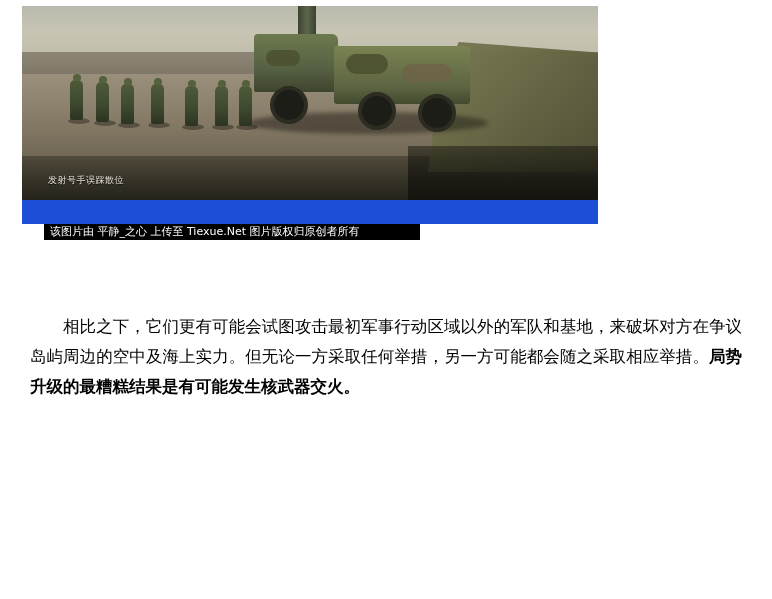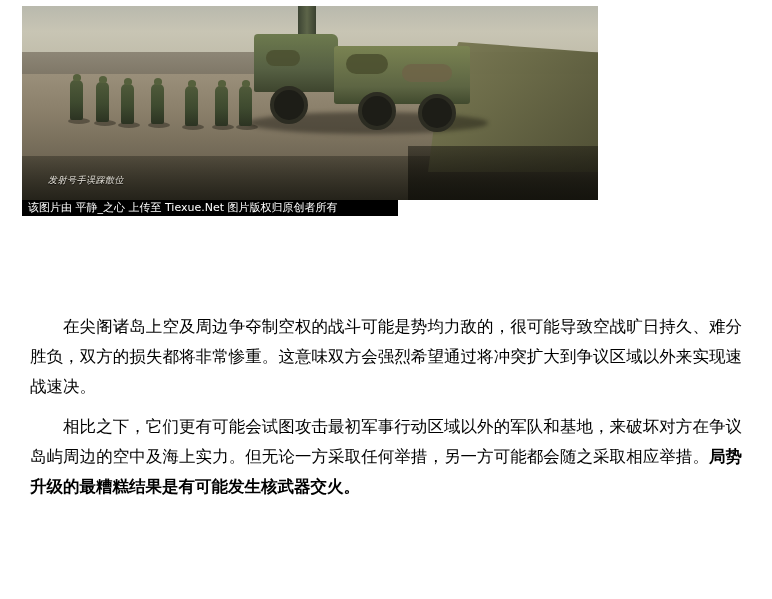--- a/index.html
+++ b/index.html
@@ -24,24 +24,23 @@
   
   .figure {
     position: absolute;
     left: 22px;
     top: 6px;
     width: 576px;
   }
   .photo {
     position: relative;
     width: 576px;
-    height: 194px;
+    height: 218px;
     overflow: hidden;
-    background: #8b5cf6;
-    font-style: italic;
+    background: #1d4ed8;
   }
   
   .sky {
     position: absolute;
     left: 0; top: 0;
     width: 100%;
     height: 64px;
     background: linear-gradient(to bottom, #b9b9ad 0%, #c8c5b4 40%, #bdb9a6 100%);
   }
   .hills {
@@ -200,20 +199,21 @@
     height: 16px;
     background: #000000;
     color: #ffffff;
     font-size: 11px;
     line-height: 16px;
     padding-left: 6px;
     box-sizing: border-box;
     font-family: "DejaVu Sans", "Liberation Sans", sans-serif;
     letter-spacing: 0px;
     white-space: nowrap;
+    margin-left: 22px;
   }
 
   
   .article {
     position: absolute;
     left: 30px;
     top: 286px;
     width: 712px;
   }
   .para {
@@ -278,17 +278,16 @@
       <div class="soldier" style="left:193px; top:80px;"></div>
       <div class="soldier" style="left:217px; top:80px;"></div>
 
       <div class="caption-strip">发射号手误踩散位</div>
     </div>
     <div class="credit-bar">该图片由 平静_之心 上传至 Tiexue.Net 图片版权归原创者所有</div>
   </div>
 
   <div class="article">
     <div class="gap"></div>
-    <p class="para indent">在尖阁诸岛上空及周边争夺制空权的战斗可能是势均力敌的，很可能导致空战旷日持久、难分胜负，双方的损失都将非常惨重。这意味双方会强烈希望通过将冲突扩大到争议区域以外来实现速战速决。</p>
     <p class="para indent"><span>相比之下，它们更有可能会试图攻击最初军事行动区域以外的军队和基地，来破坏对方在争议岛屿周边的空中及海上实力。但无论一方采取任何举措，另一方可能都会随之采取相应举措。</span><span class="bold-black">局势升级的最糟糕结果是有可能发生核武器交火。</span></p>
   </div>
 
 </div>
 
 </body></html>

